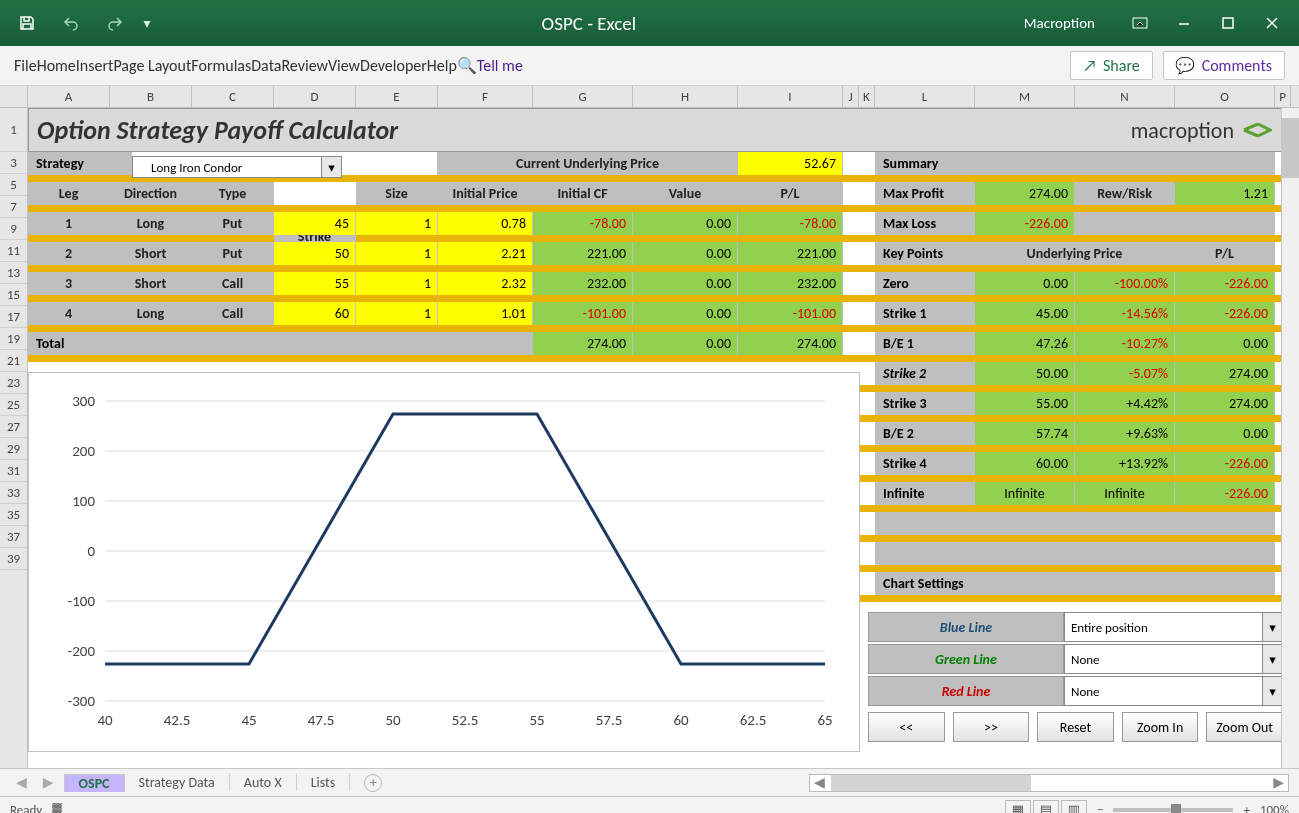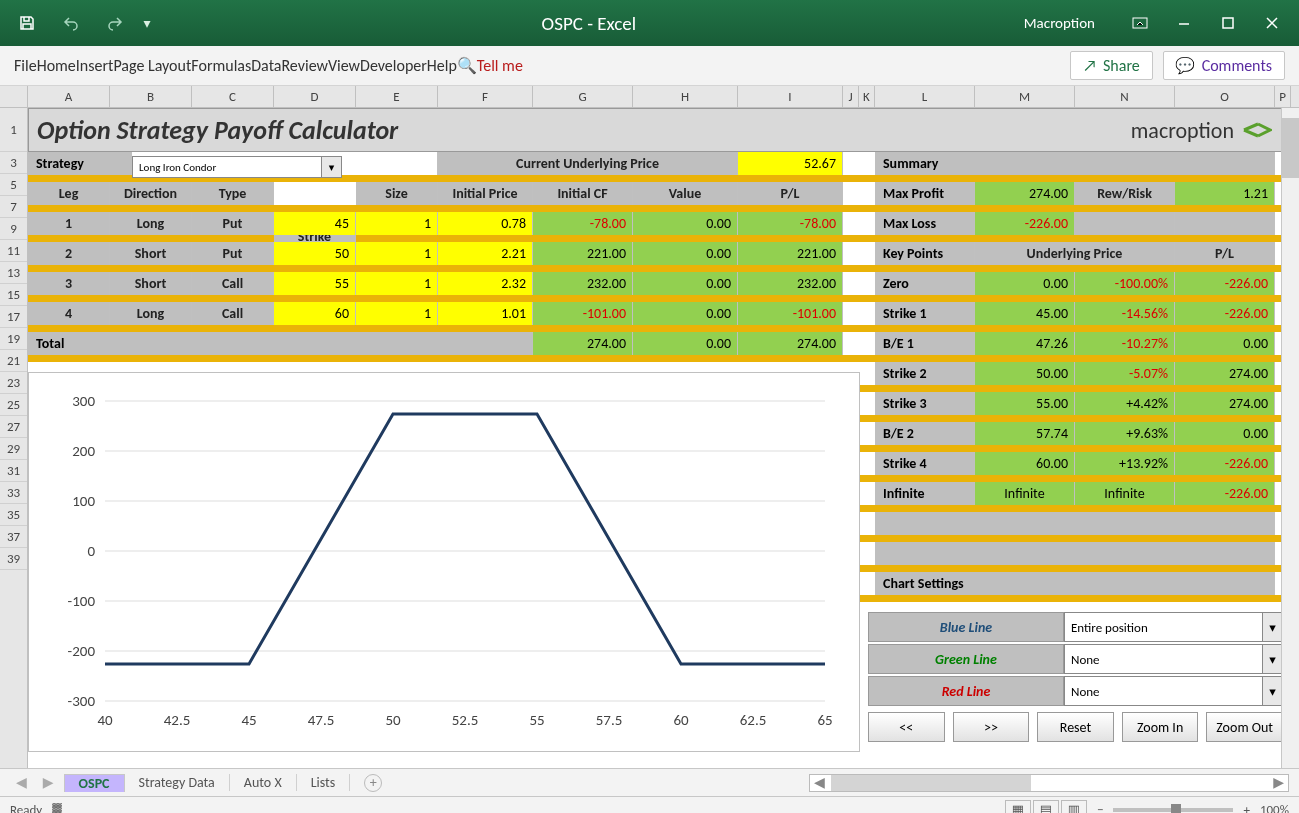--- a/index.html
+++ b/index.html
@@ -28,21 +28,21 @@
 .title-row .logo{margin-left:auto;margin-right:26px;font-size:22px;color:#333;display:flex;align-items:center;gap:8px}
 .row{display:flex;height:22px;border-bottom:7px solid #eab308}
 .cell{border-right:1px solid #c0c0c0;display:flex;align-items:center;padding:0 6px;font-size:14px;height:100%}
 .hdr{background:#bfbfbf;font-weight:bold;justify-content:center;color:#222}
 .hdrL{background:#bfbfbf;font-weight:bold;padding-left:8px}
 .yel{background:#ffff00}
 .grn{background:#92d050}
 .neg{color:#d00}
 .center{justify-content:center}
 .right{justify-content:flex-end}
-.strategy-select{display:flex;align-items:center;height:22px;border:1px solid #888;background:#fff;width:210px;font-size:11px;padding-left:6px;position:relative}
+.strategy-select{display:flex;align-items:center;height:22px;border:1px solid #888;background:#fff;width:210px;font-size:13px;padding-left:18px;position:relative}
 .strategy-select .arr{position:absolute;right:0;top:0;bottom:0;width:20px;border-left:1px solid #888;background:#e8e8e8;display:flex;align-items:center;justify-content:center}
 .row.h30{height:30px}
 .chart-area{position:absolute;left:0;top:264px;width:832px;height:380px;background:#fff;border:1px solid #c0c0c0}
 .sidepanel{position:absolute;left:840px;top:264px;width:415px}
 .ctrl-row{display:flex;height:30px;gap:0;margin-top:2px}
 .ctrl-row .lbl{width:196px;background:#bfbfbf;border:1px solid #999;display:flex;align-items:center;justify-content:center;font-weight:bold;font-style:italic}
 .ctrl-row select,.ctrl-row .sel{flex:1;border:1px solid #888;background:#fff;display:flex;align-items:center;padding:0 6px;font-size:13px;position:relative;height:100%}
 .ctrl-row .sel .arr{position:absolute;right:0;top:0;bottom:0;width:20px;border-left:1px solid #888;background:#e8e8e8;display:flex;align-items:center;justify-content:center}
 .btnrow{display:flex;gap:8px;height:30px;margin-top:6px}
 .btnrow .wbtn{flex:1;border:1px solid #999;background:linear-gradient(#fff,#e2e2e2);display:flex;align-items:center;justify-content:center;font-size:14px;cursor:pointer}
@@ -118,21 +118,21 @@
   <span class="tab">Home</span>
   <span class="tab">Insert</span>
   <span class="tab">Page Layout</span>
   <span class="tab">Formulas</span>
   <span class="tab">Data</span>
   <span class="tab">Review</span>
   <span class="tab">View</span>
   <span class="tab">Developer</span>
   <span class="tab">Help</span>
   <span style="color:#888">🔍</span>
-  <span class="tab" style="color:#b91c1c">Tell me</span>
+  <span class="tab" style="color:#4c1d95">Tell me</span>
   <div class="ribbon-right">
     <div class="rbtn share">
         <span>↗</span>
         <span>Share</span>
       </div>
     <div class="rbtn comments">
         <span>💬</span>
         <span>Comments</span>
       </div>
   </div>
@@ -287,21 +287,21 @@
           <div class="cell grn right" style="width:105px;">0.00</div>
           <div class="cell grn right" style="width:105px;">274.00</div>
           <div style="width:32px"></div>
           <div class="cell hdrL" style="width:100px;">B/E 1</div>
           <div class="cell grn right" style="width:100px;">47.26</div>
           <div class="cell grn right neg" style="width:100px;">-10.27%</div>
           <div class="cell grn right" style="width:100px;">0.00</div>
         </div>
         <div class="row h30">
           <div style="width:847px"></div>
-          <div class="cell hdrL" style="width:100px;">Strike 2</div>
+          <div class="cell hdrL" style="width:100px;font-style:italic;">Strike 2</div>
           <div class="cell grn right" style="width:100px;">50.00</div>
           <div class="cell grn right neg" style="width:100px;">-5.07%</div>
           <div class="cell grn right " style="width:100px;">274.00</div>
         </div>
         <div class="row h30">
           <div style="width:847px"></div>
           <div class="cell hdrL" style="width:100px;">Strike 3</div>
           <div class="cell grn right" style="width:100px;">55.00</div>
           <div class="cell grn right " style="width:100px;">+4.42%</div>
           <div class="cell grn right " style="width:100px;">274.00</div>

